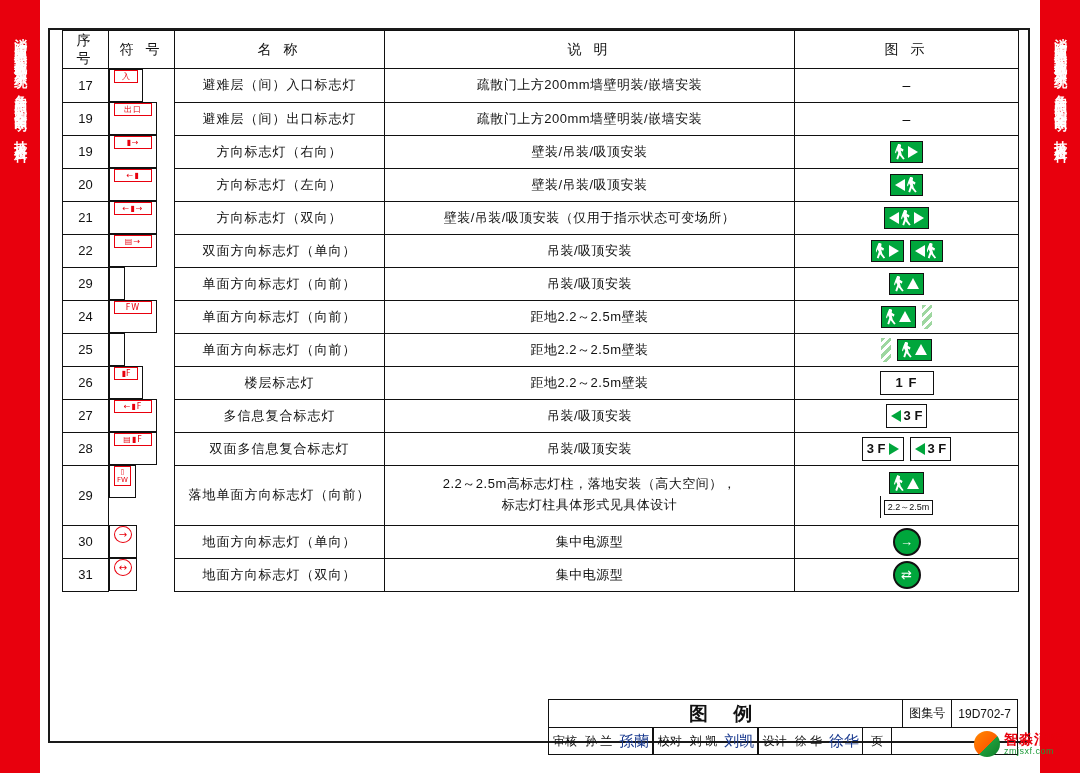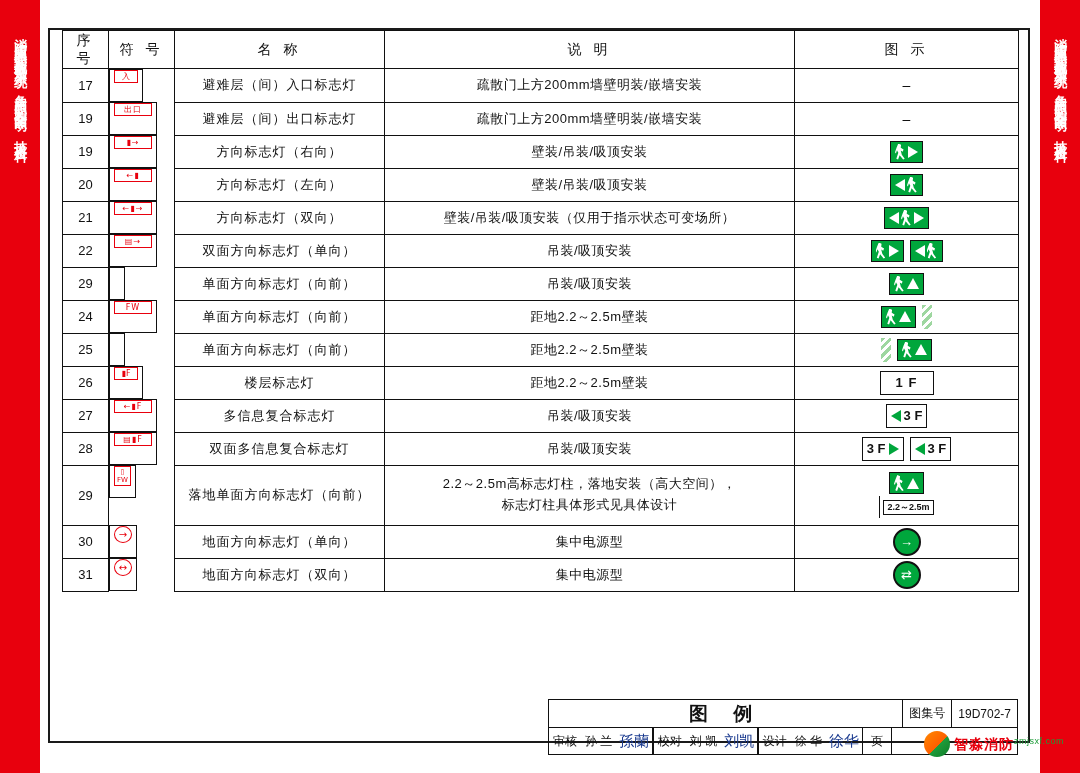--- a/index.html
+++ b/index.html
@@ -157,21 +157,21 @@
     padding:1px;
   }
 
   
   .pole-wrap{
     display:flex;flex-direction:column;align-items:center;gap:2px;
     padding:3px 0;
   }
   .dimbar{
     display:flex;align-items:center;gap:3px;
-    font-size:9px;color:#111;font-weight:bold;
+    font-size:9px;color:#111;
   }
   .dimline{
     width:1px;height:22px;background:#111;position:relative;
   }
   .dimtxt{border:1px solid #111;padding:0 3px;font-size:9px;background:#fff;}
 
   
   .note{
     position:absolute;left:60px;bottom:66px;
     font-size:13px;color:#111;letter-spacing:0.5px;
@@ -220,21 +220,21 @@
   .watermark{
     position:absolute;right:16px;bottom:16px;
     display:flex;align-items:center;gap:4px;
     z-index:5;
   }
   .wm-mark{
     width:26px;height:26px;border-radius:50%;
     background:linear-gradient(135deg,#ff8a00,#ff5e00 55%,#1f9c3a 55%,#0e7c2a);
     display:inline-block;
   }
-  .wm-text{display:flex;flex-direction:row;line-height:1.05;}
+  .wm-text{display:flex;flex-direction:column;line-height:1.05;}
   .wm-main{font-size:14px;font-weight:bold;color:#e8000d;letter-spacing:1px;}
   .wm-sub{font-size:9px;color:#1f9c3a;letter-spacing:0.5px;}
 </style>
 </head>
 <body>
 
 <div class="sidebar left">
   <div class="side-group g1">消防应急照明和疏散指示系统</div>
   <div class="side-group g2">备用照明和安全照明</div>
   <div class="side-group g3">技术资料</div>

